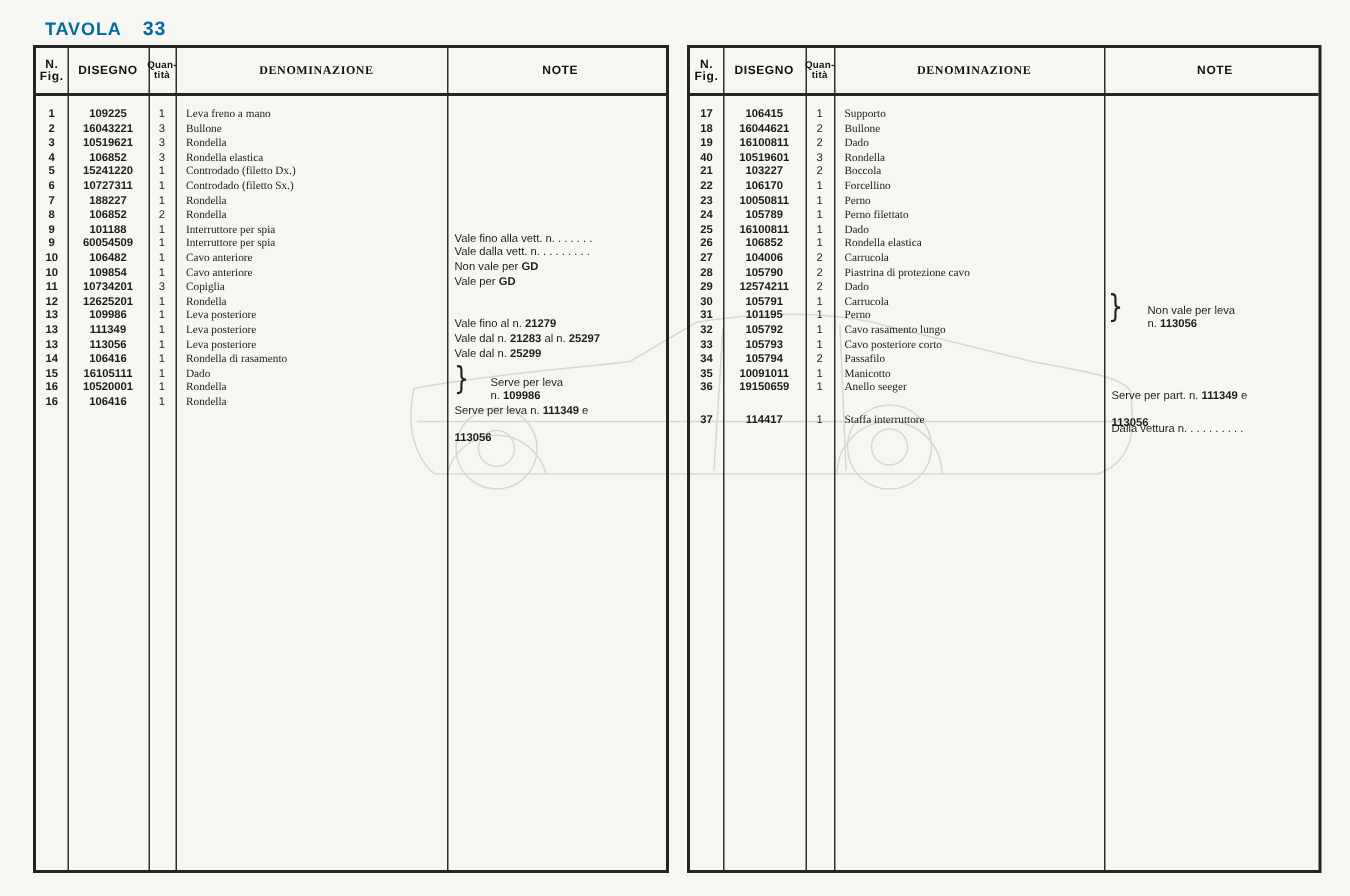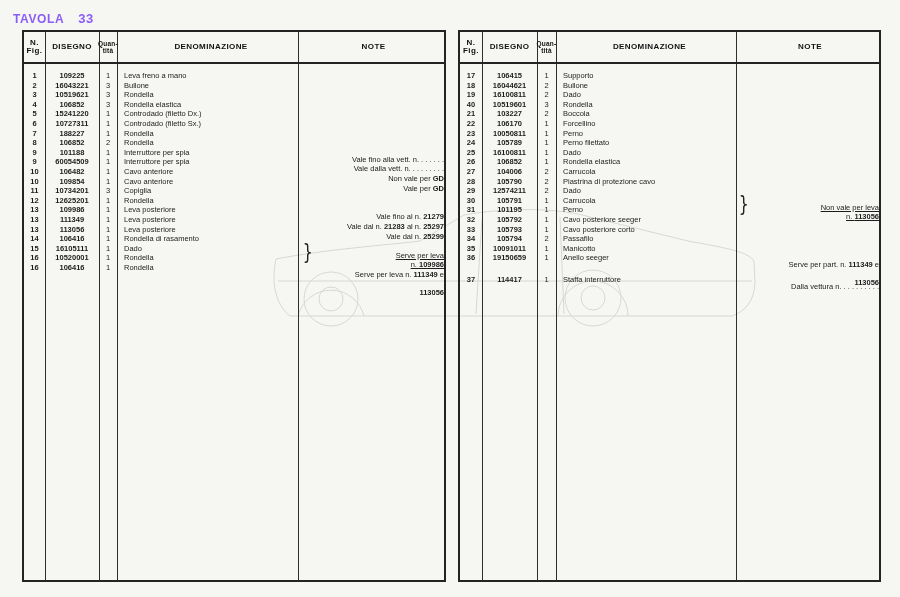--- a/index.html
+++ b/index.html
@@ -4,22 +4,22 @@
 <style>
   html,body{margin:0;padding:0;}
   body{
     width:900px;height:597px;position:relative;overflow:hidden;
     background:#f6f6f3;
     font-family:"Liberation Sans","DejaVu Sans",sans-serif;
     color:#1c1c1c;
     -webkit-font-smoothing:antialiased;
   }
   .page-title{
-    position:absolute;left:13px;top:11px;
-    font-size:12px;font-weight:bold;letter-spacing:.6px;color:#8b5cf6;
+    position:absolute;left:30px;top:11px;
+    font-size:12px;font-weight:bold;letter-spacing:.6px;color:#0369a1;
   }
   .page-title .num{margin-left:14px;font-size:13px;}
 
   
   .car-wm{position:absolute;left:268px;top:183px;pointer-events:none;}
 
   
   .ptable{
     position:absolute;top:30px;height:552px;
     border:2px solid #242424;
@@ -44,24 +44,24 @@
 
   .tbody{position:relative;padding-top:7px;z-index:2;}
   .prow{display:flex;height:9.6px;align-items:stretch;}
   .c{box-sizing:border-box;overflow:visible;}
   .cell-txt{font-size:7.5px;line-height:9.6px;white-space:nowrap;}
 
   .t-left  .nfig{width:21px}.t-left  .disegno{width:54px}.t-left  .quan{width:18px}.t-left  .denom{width:181px}
   .t-right .nfig{width:22px}.t-right .disegno{width:55px}.t-right .quan{width:19px}.t-right .denom{width:180px}
   .nfig,.disegno,.quan{text-align:center;}
   .nfig,.disegno{font-weight:bold;}
-  .denom{padding-left:7px;text-align:left;}
-  .note{flex:1;padding-left:5px;text-align:right;position:relative;}
+  .denom{padding-left:7px;text-align:left;font-family:Liberation Serif, serif;}
+  .note{flex:1;padding-left:5px;text-align:left;position:relative;}
   .note .cell-txt{white-space:pre-line;}
-  .note.indent{padding-left:17px;text-decoration:underline;}
+  .note.indent{padding-left:29px;}
   .note b{font-weight:bold;}
 
   .brace{
     position:absolute;z-index:3;
     font-size:21px;line-height:19px;font-weight:400;color:#222;
     transform:scaleX(.75);
     font-family:"DejaVu Sans",sans-serif;
   }
 </style>
 </head>
@@ -377,21 +377,21 @@
     <div class="c nfig cell-txt">31</div>
     <div class="c disegno cell-txt">101195</div>
     <div class="c quan cell-txt">1</div>
     <div class="c denom cell-txt">Perno</div>
     <div class="c note indent"><span class="cell-txt">n. <b>113056</b></span></div>
   </div>
       <div class="prow">
     <div class="c nfig cell-txt">32</div>
     <div class="c disegno cell-txt">105792</div>
     <div class="c quan cell-txt">1</div>
-    <div class="c denom cell-txt">Cavo posteriore seeger</div>
+    <div class="c denom cell-txt">Cavo rasamento lungo</div>
     <div class="c note"><span class="cell-txt"></span></div>
   </div>
       <div class="prow">
     <div class="c nfig cell-txt">33</div>
     <div class="c disegno cell-txt">105793</div>
     <div class="c quan cell-txt">1</div>
     <div class="c denom cell-txt">Cavo posteriore corto</div>
     <div class="c note"><span class="cell-txt"></span></div>
   </div>
       <div class="prow">

